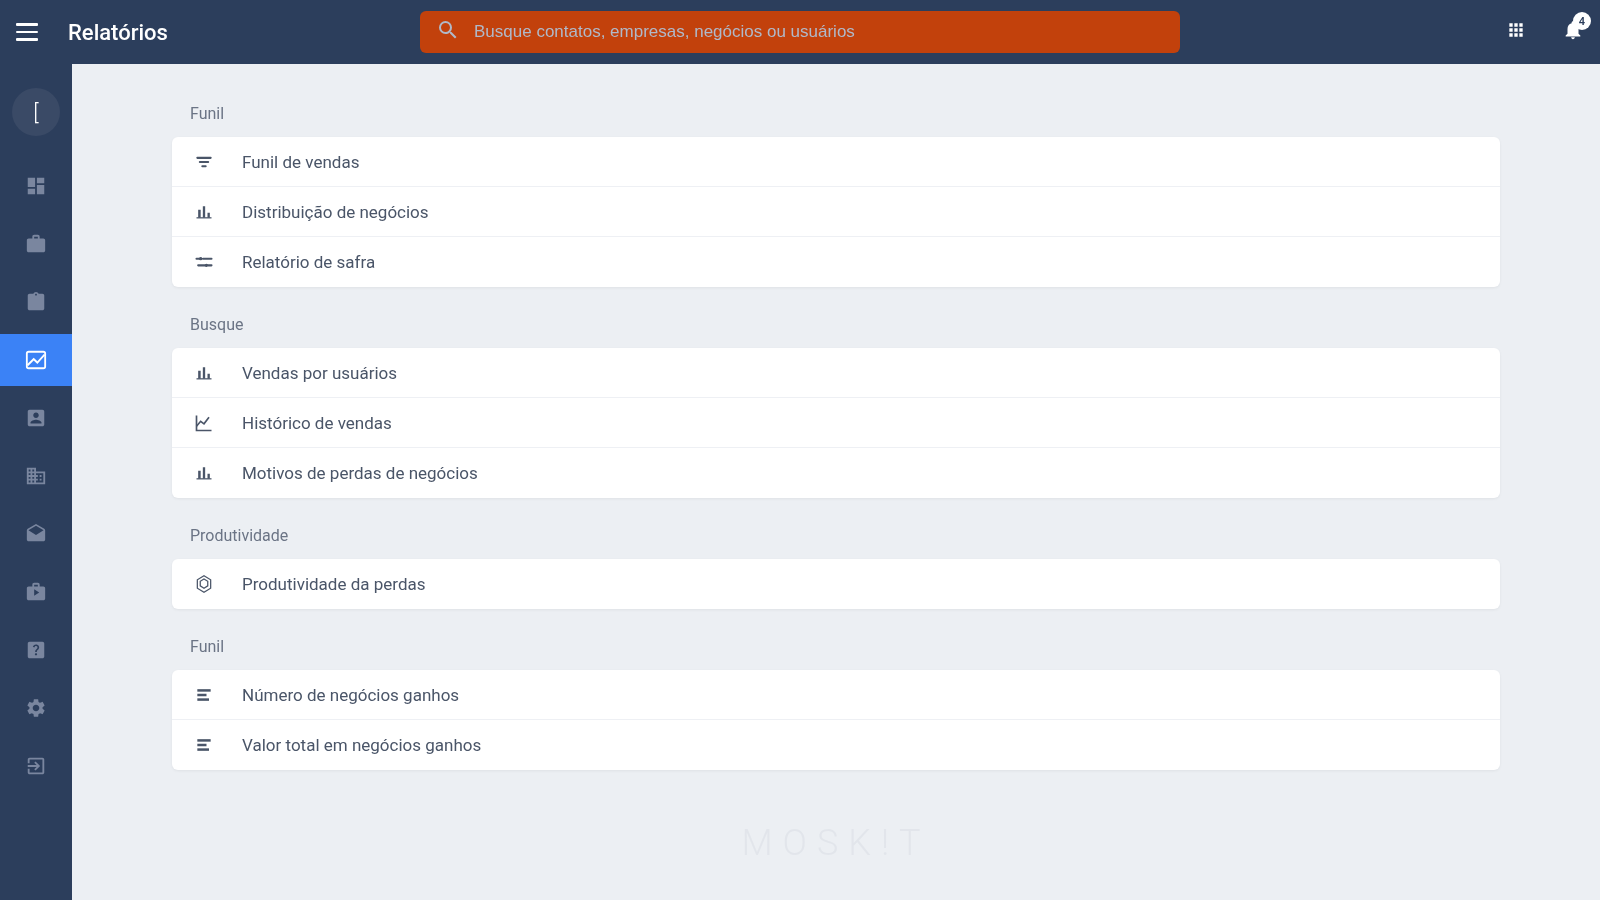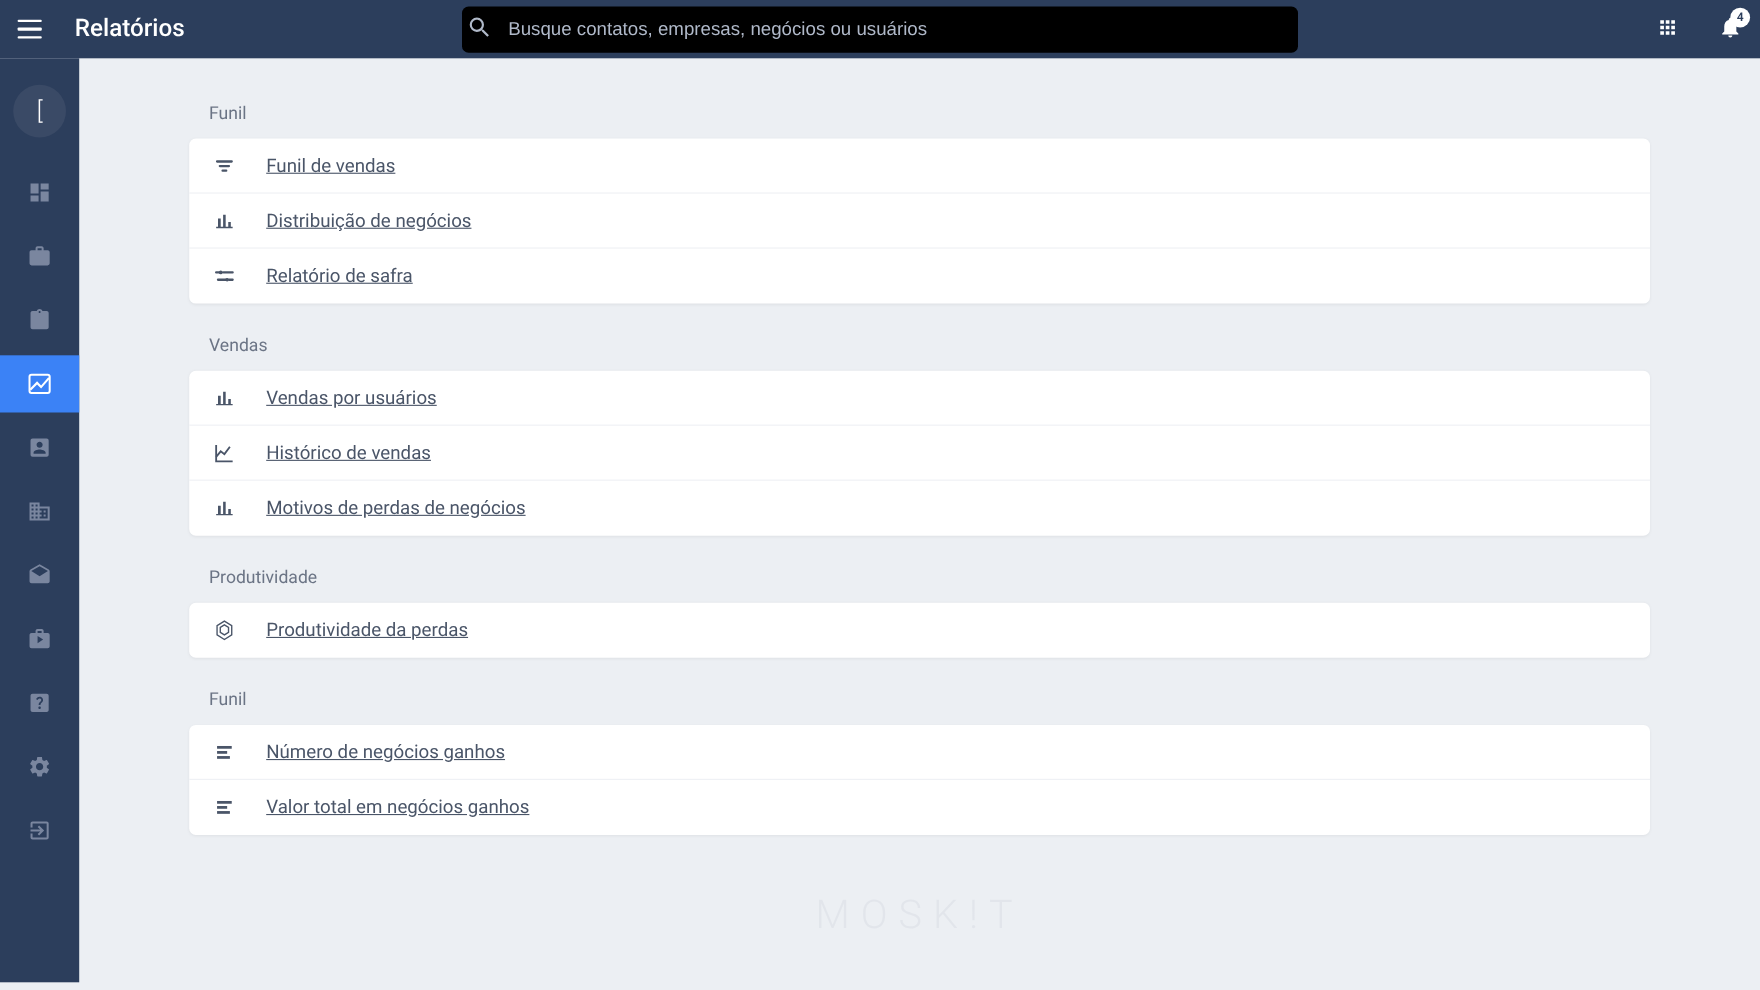--- a/index.html
+++ b/index.html
@@ -11,21 +11,21 @@
     body {
       font-family: -apple-system, BlinkMacSystemFont, 'Segoe UI', Roboto, Arial, sans-serif;
       background: #eceff3;
       width: 1600px;
       height: 900px;
       overflow: hidden;
     }
     
     .header {
       background: #2c3e5c;
-      height: 53px;
+      height: 64px;
       display: flex;
       align-items: center;
       padding: 0 16px;
       position: relative;
     }
     
     .menu-btn {
       width: 28px;
       height: 28px;
       display: flex;
@@ -49,25 +49,25 @@
       font-size: 22px;
       font-weight: 500;
     }
     
     .search-container {
       position: absolute;
       left: 50%;
       transform: translateX(-50%);
       width: 760px;
       height: 42px;
-      background: #000000;
+      background: #c2410c;
       border-radius: 6px;
       display: flex;
       align-items: center;
-      padding: 0 4px;
+      padding: 0 16px;
     }
     
     .search-icon {
       color: #b0b9c9;
       margin-right: 14px;
     }
     
     .search-input {
       background: transparent;
       border: none;
@@ -197,21 +197,20 @@
       display: flex;
       align-items: center;
       justify-content: center;
       color: #4a5568;
       margin-right: 26px;
     }
     
     .report-label {
       color: #4a5568;
       font-size: 17px;
-      text-decoration: underline;
     }
     
     .watermark {
       position: absolute;
       left: 50%;
       transform: translateX(-50%);
       bottom: 40px;
       color: #d0d5dd;
       font-size: 36px;
       font-weight: 300;
@@ -356,21 +355,21 @@
           <svg width="20" height="20" viewBox="0 0 24 24" fill="currentColor">
             <path d="M3 8h6M11 8h10M5 16h10M17 16h4" stroke="currentColor" stroke-width="2.5" stroke-linecap="round"></path>
             <circle cx="8" cy="8" r="2" fill="currentColor"></circle>
             <circle cx="15" cy="16" r="2" fill="currentColor"></circle>
           </svg>
         </span>
         <span class="report-label">Relatório de safra</span>
       </div>
     </div>
 
-    <div class="section-label">Vendas</div>
+    <div class="section-label">Busque</div>
     <div class="card">
       <div class="report-row">
         <span class="report-icon">
           <svg width="20" height="20" viewBox="0 0 24 24" fill="currentColor">
             <path d="M5 9.2h3V19H5zM10.6 5h2.8v14h-2.8zm5.6 8H19v6h-2.8z"></path>
             <path d="M3 19h18" stroke="currentColor" stroke-width="1.5"></path>
           </svg>
         </span>
         <span class="report-label">Vendas por usuários</span>
       </div>

